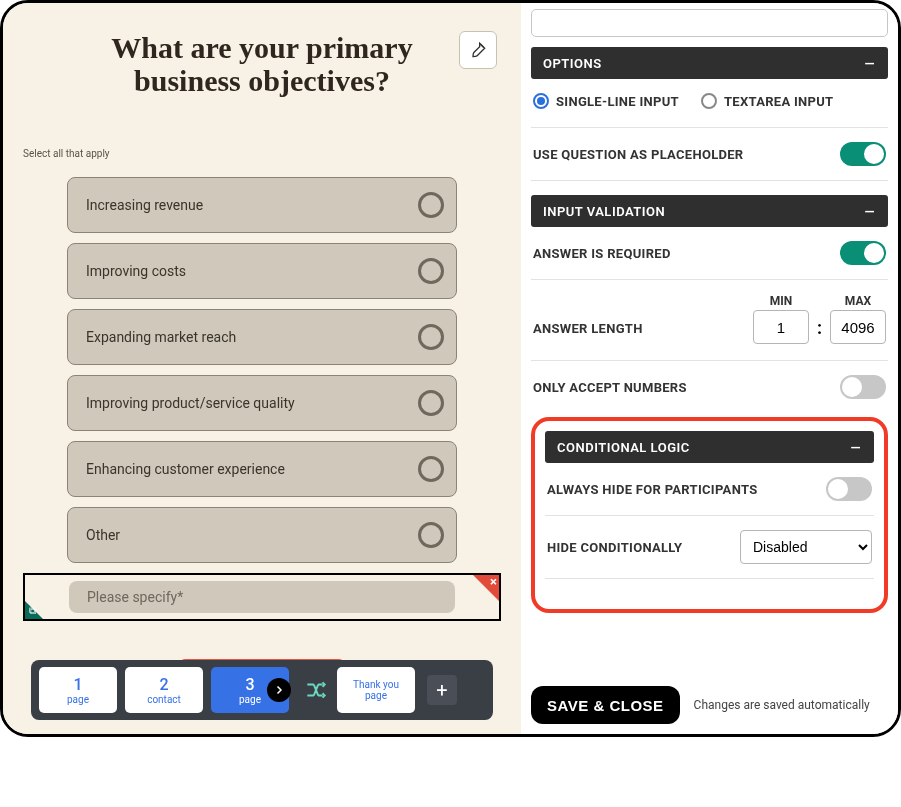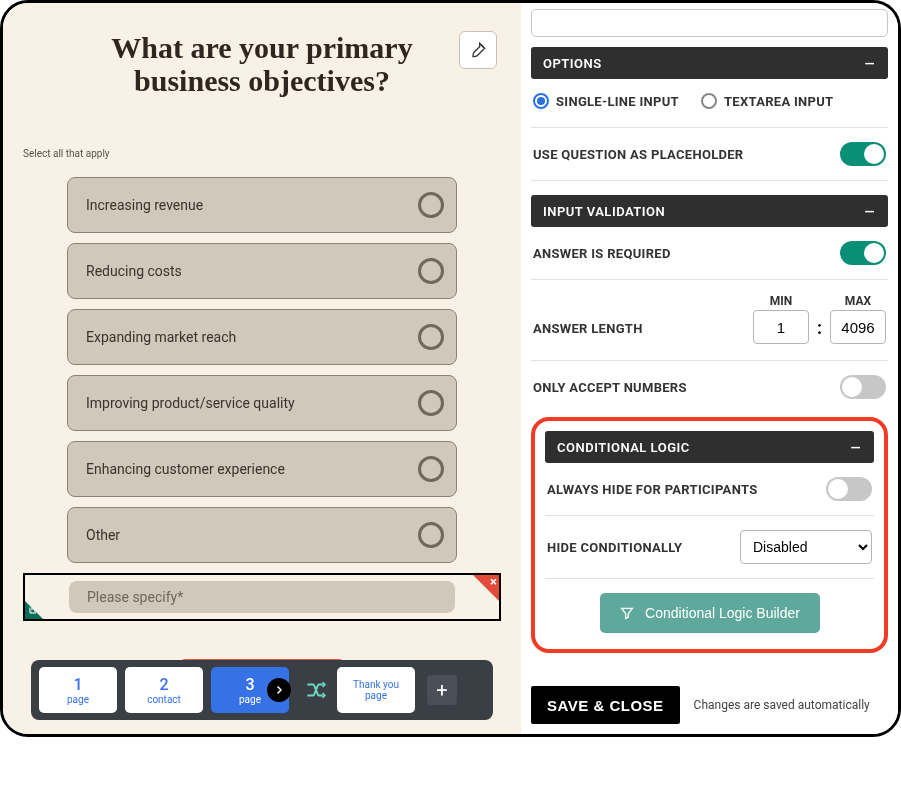--- a/index.html
+++ b/index.html
@@ -400,21 +400,21 @@
   }
   .save-btn {
     background: #000;
     color: #fff;
     border: none;
     height: 38px;
     padding: 2px 16px;
     font-size: 15px;
     font-weight: 700;
     letter-spacing: 0.5px;
-    border-radius: 2px;
+    border-radius: 12px;
     cursor: pointer;
   }
   .save-note {
     font-size: 12px;
     color: #444;
   }
 </style>
 </head>
 <body>
 
@@ -429,21 +429,21 @@
     </div>
     <h1 class="question-title">What are your primary business objectives?</h1>
     <div class="question-subtitle">Select all that apply</div>
 
     <div class="answers">
       <div class="answer-card">
         <span>Increasing revenue</span>
         <span class="answer-radio"></span>
       </div>
       <div class="answer-card">
-        <span>Reducing costs</span>
+        <span>Improving costs</span>
         <span class="answer-radio"></span>
       </div>
       <div class="answer-card">
         <span>Expanding market reach</span>
         <span class="answer-radio"></span>
       </div>
       <div class="answer-card">
         <span>Improving product/service quality</span>
         <span class="answer-radio"></span>
       </div>
@@ -568,26 +568,20 @@
           <span class="toggle off"></span>
         </div>
         <hr class="hr">
         <div class="opt-row">
           <span>HIDE CONDITIONALLY</span>
           <select class="sel">
             <option>Disabled</option>
           </select>
         </div>
         <hr class="hr">
-        <button class="clb-btn">
-          <svg viewBox="0 0 24 24">
-              <path d="M4 5h16l-6 8v5l-4 2v-7L4 5z"></path>
-            </svg>
-          <span>Conditional Logic Builder</span>
-        </button>
       </div>
     </div>
 
     <div class="footer-row">
       <button class="save-btn">SAVE &amp; CLOSE</button>
       <span class="save-note">Changes are saved automatically</span>
     </div>
   </div>
 
 </div>

